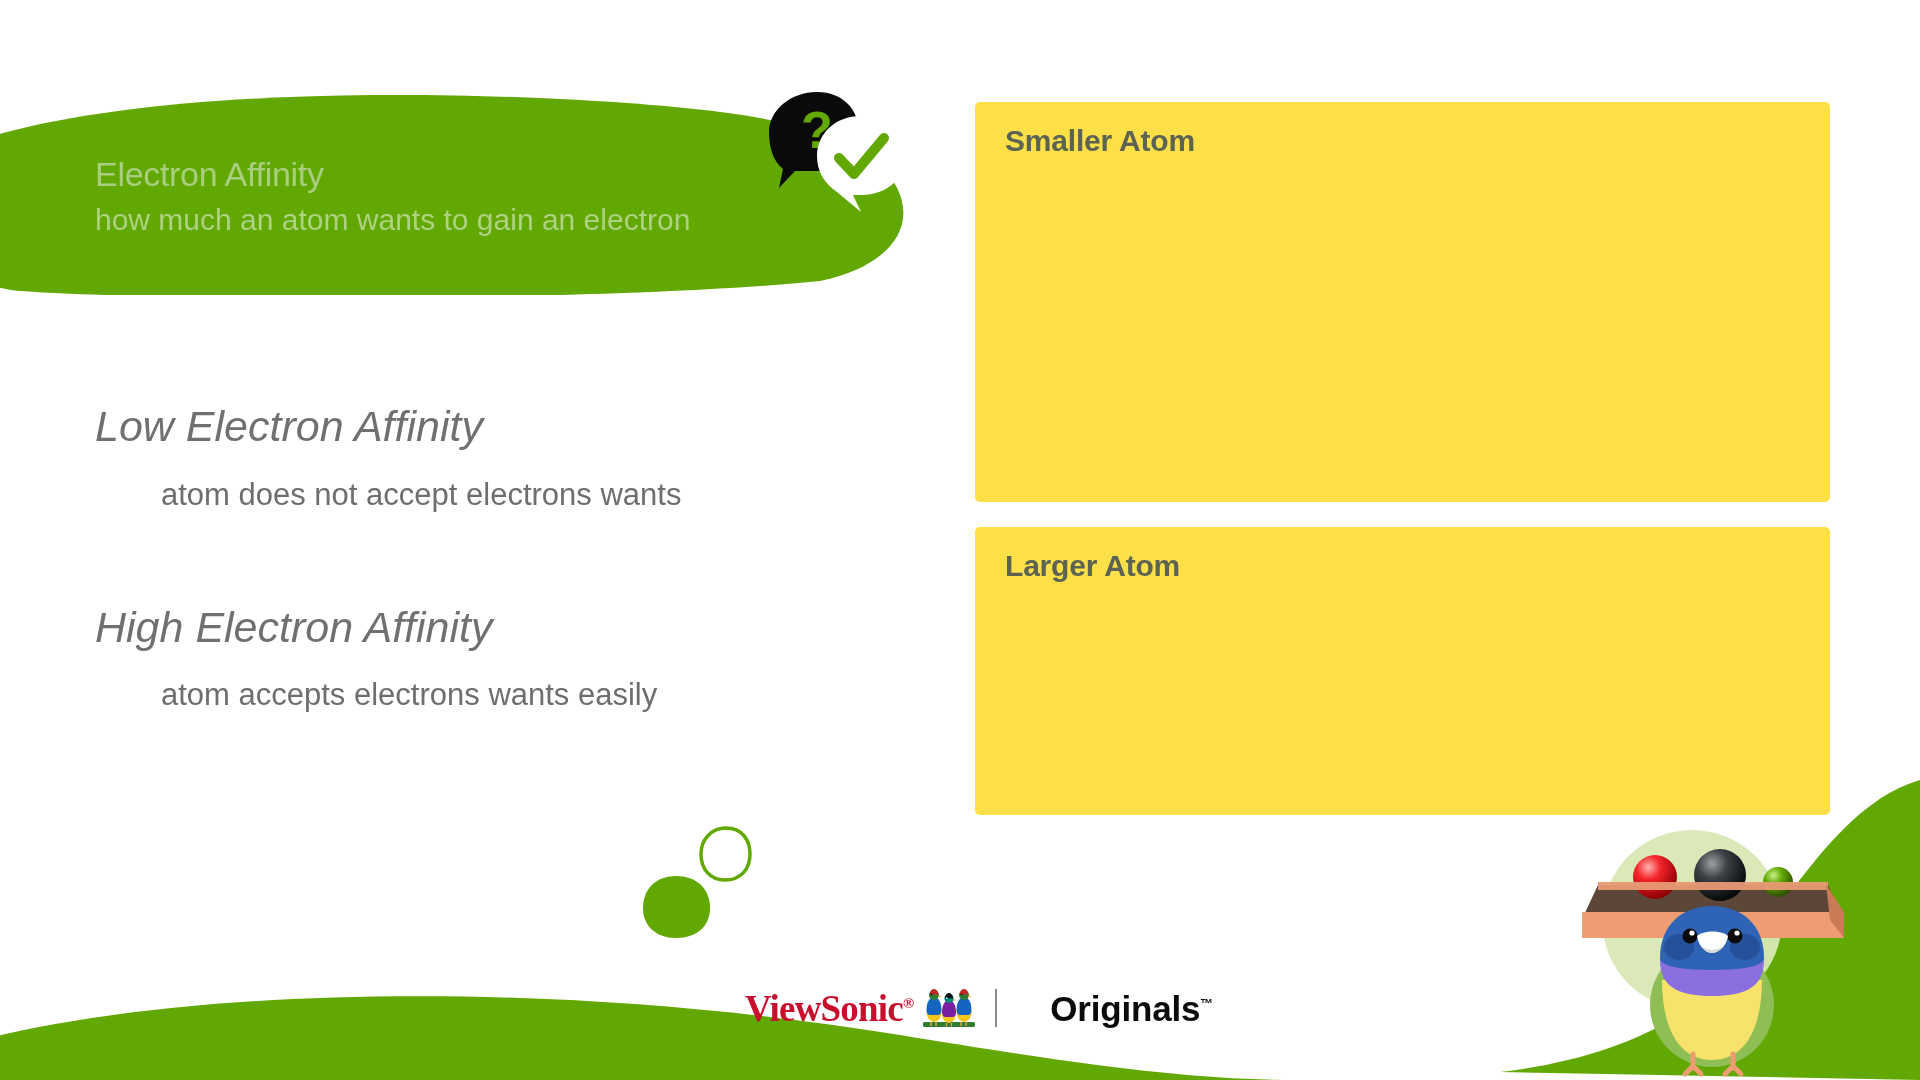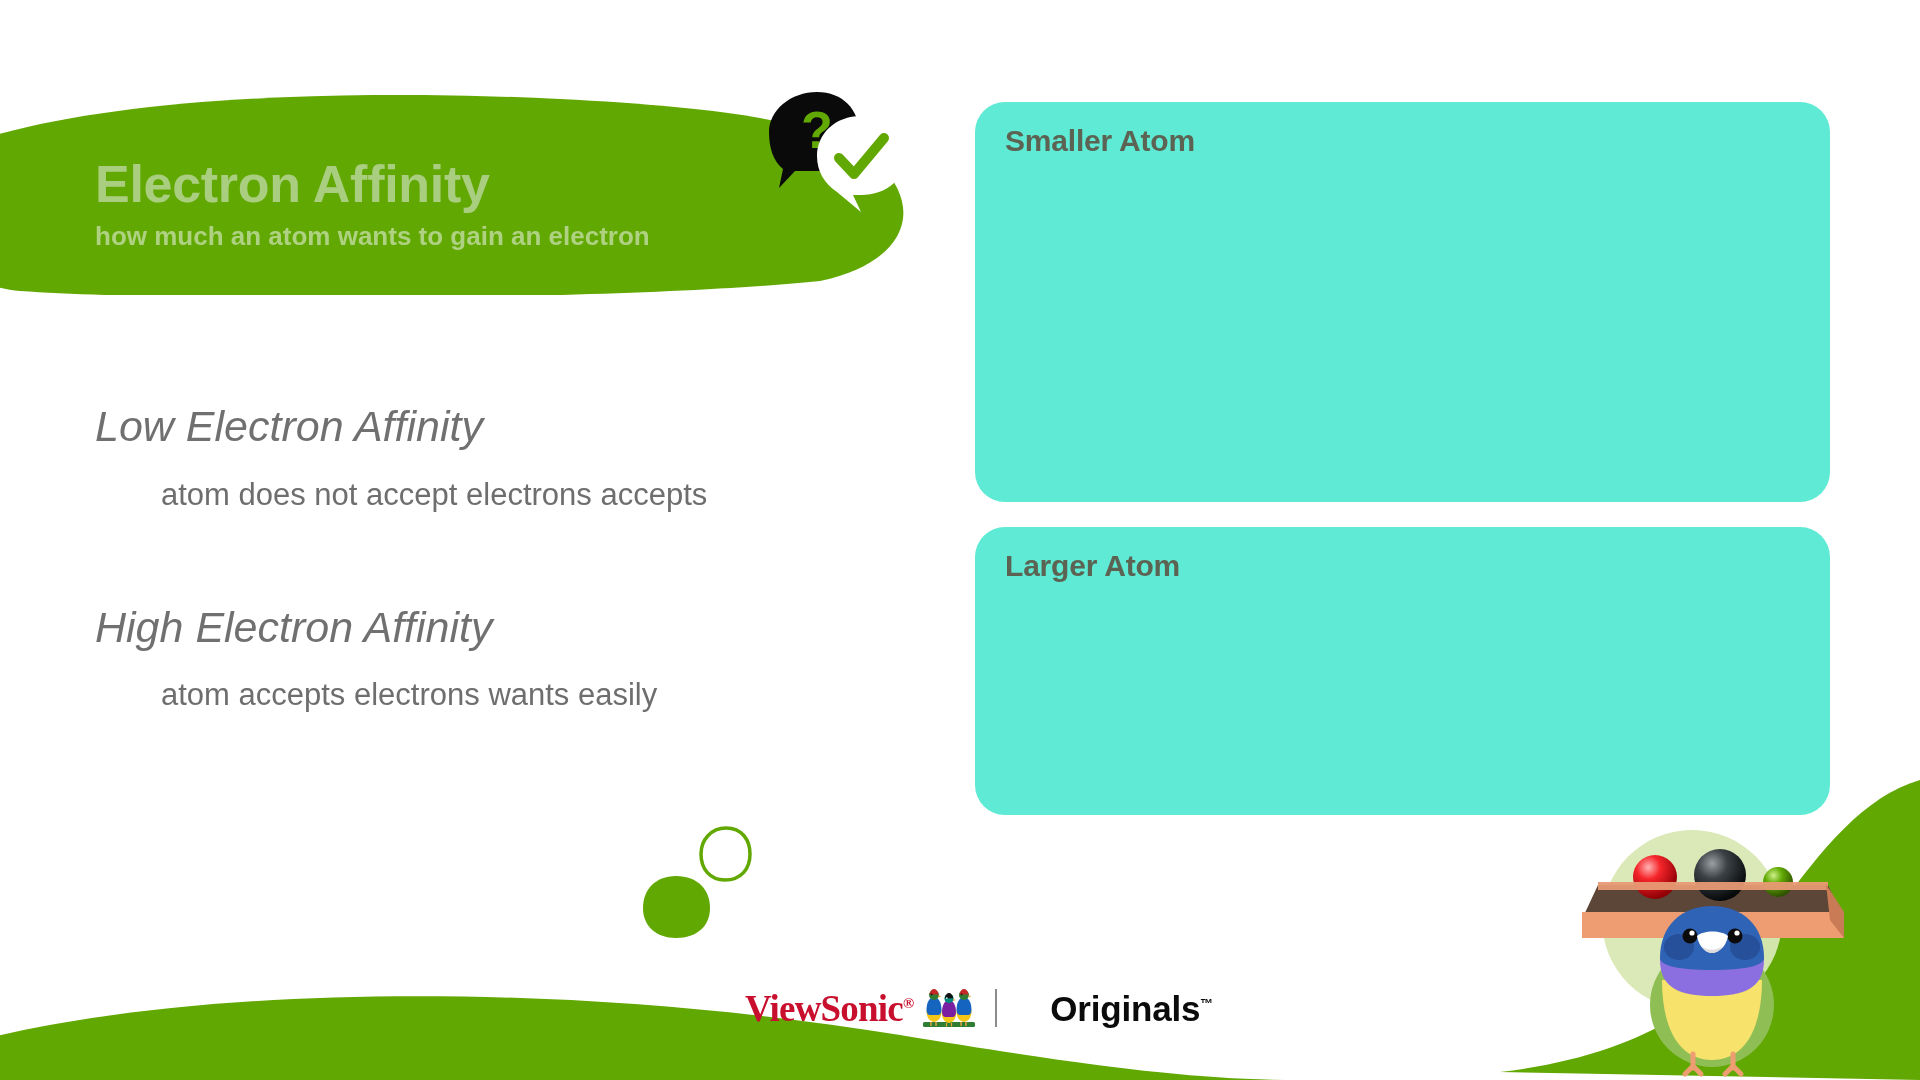--- a/index.html
+++ b/index.html
@@ -21,29 +21,29 @@
     width:1020px; height:200px;
   }
   .title-banner svg { display:block; width:100%; height:100%; }
   .title-text-wrap {
     position:absolute;
     left:95px; top:155px;
     width:780px;
     z-index:6;
   }
   .title-main {
-    font-size:52px;
-    font-weight:bold;
+    font-size:34px;
+    font-weight:normal;
     color:#A9CE7F;
     line-height:1.12;
     letter-spacing:-0.3px;
   }
   .title-sub {
-    font-size:26px;
-    font-weight:bold;
+    font-size:30px;
+    font-weight:normal;
     color:#AED282;
     line-height:1.3;
     margin-top:7px;
   }
 
   
   .bubbles { position:absolute; left:765px; top:88px; width:145px; height:125px; z-index:7; }
   .bubbles svg { display:block; width:100%; height:100%; }
 
   
@@ -59,22 +59,22 @@
     color:#6E6E6E;
     line-height:1.25;
     margin-top:22px;
     margin-left:66px;
   }
   .gap { height:86px; }
 
   
   .panel {
     position:absolute;
-    background:#5eead4;
-    border-radius:30px;
+    background:#fde047;
+    border-radius:5px;
     z-index:4;
   }
   .panel-smaller { left:975px; top:102px; width:855px; height:400px; }
   .panel-larger  { left:975px; top:527px; width:855px; height:288px; }
   .panel-title {
     position:absolute;
     left:30px; top:22px;
     font-size:30px;
     font-weight:bold;
     color:#5C6352;
@@ -167,21 +167,21 @@
         <path d="M 96,28 C 122,28 141,46 141,68 C 141,90 122,107 96,107
                  L 88,107 L 96,124 L 72,104 C 60,96 52,84 52,68 C 52,46 70,28 96,28 Z" fill="#FFFFFF"></path>
         <path d="M 74,70 L 89,86 L 119,50" fill="none" stroke="#62A802" stroke-width="10" stroke-linecap="round" stroke-linejoin="round"></path>
       </g>
     </svg>
   </div>
 
   <div class="body-block">
     <div>
       <div class="term">Low Electron Affinity</div>
-      <div class="term-def">atom does not accept electrons accepts</div>
+      <div class="term-def">atom does not accept electrons wants</div>
     </div>
     <div class="gap"></div>
     <div>
       <div class="term">High Electron Affinity</div>
       <div class="term-def">atom accepts electrons wants easily</div>
     </div>
   </div>
 
   <div class="panel panel-smaller">
     <div class="panel-title">Smaller Atom</div>

